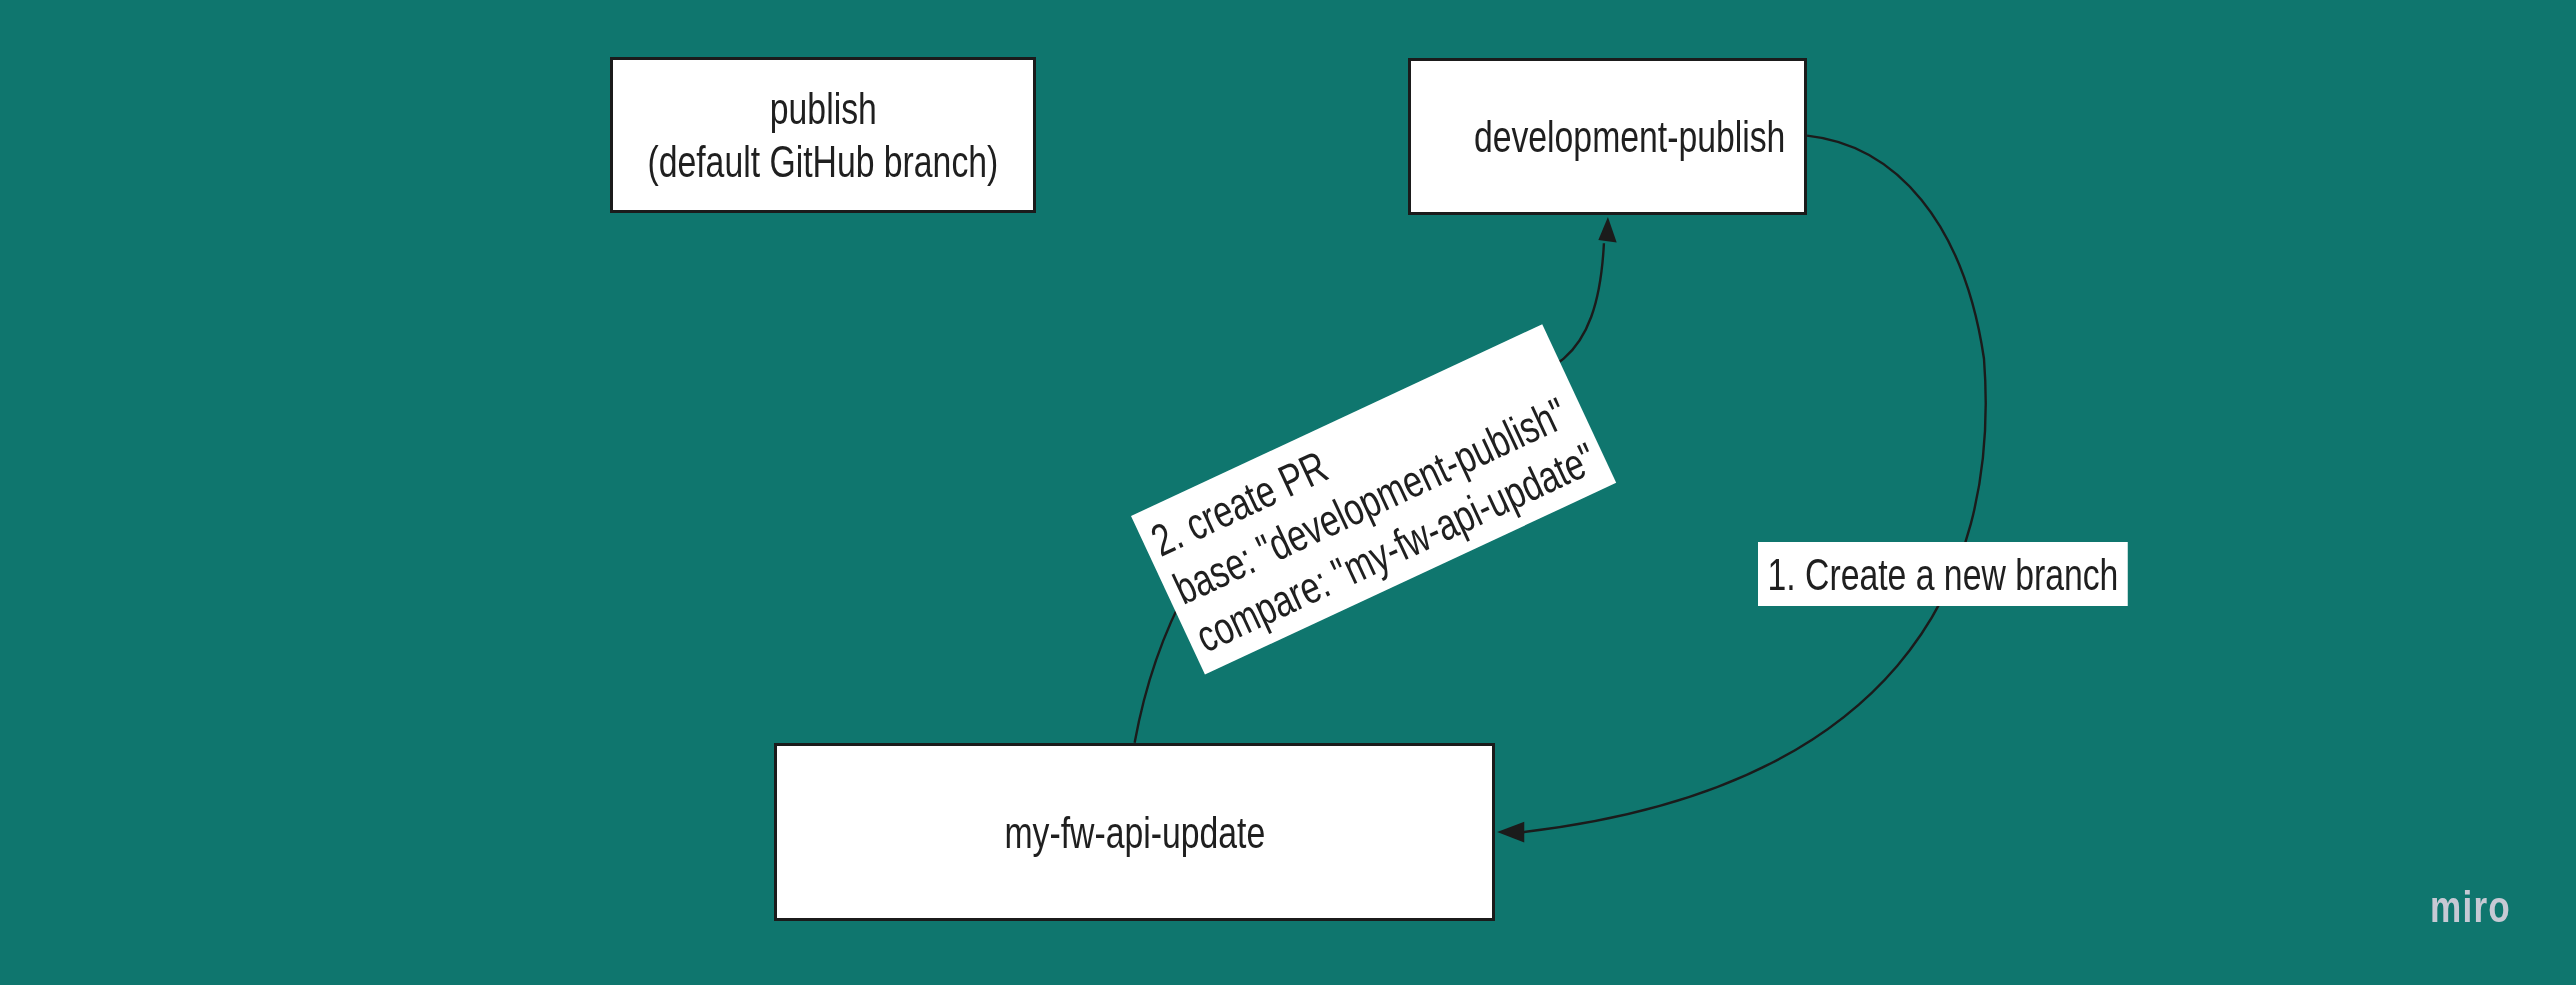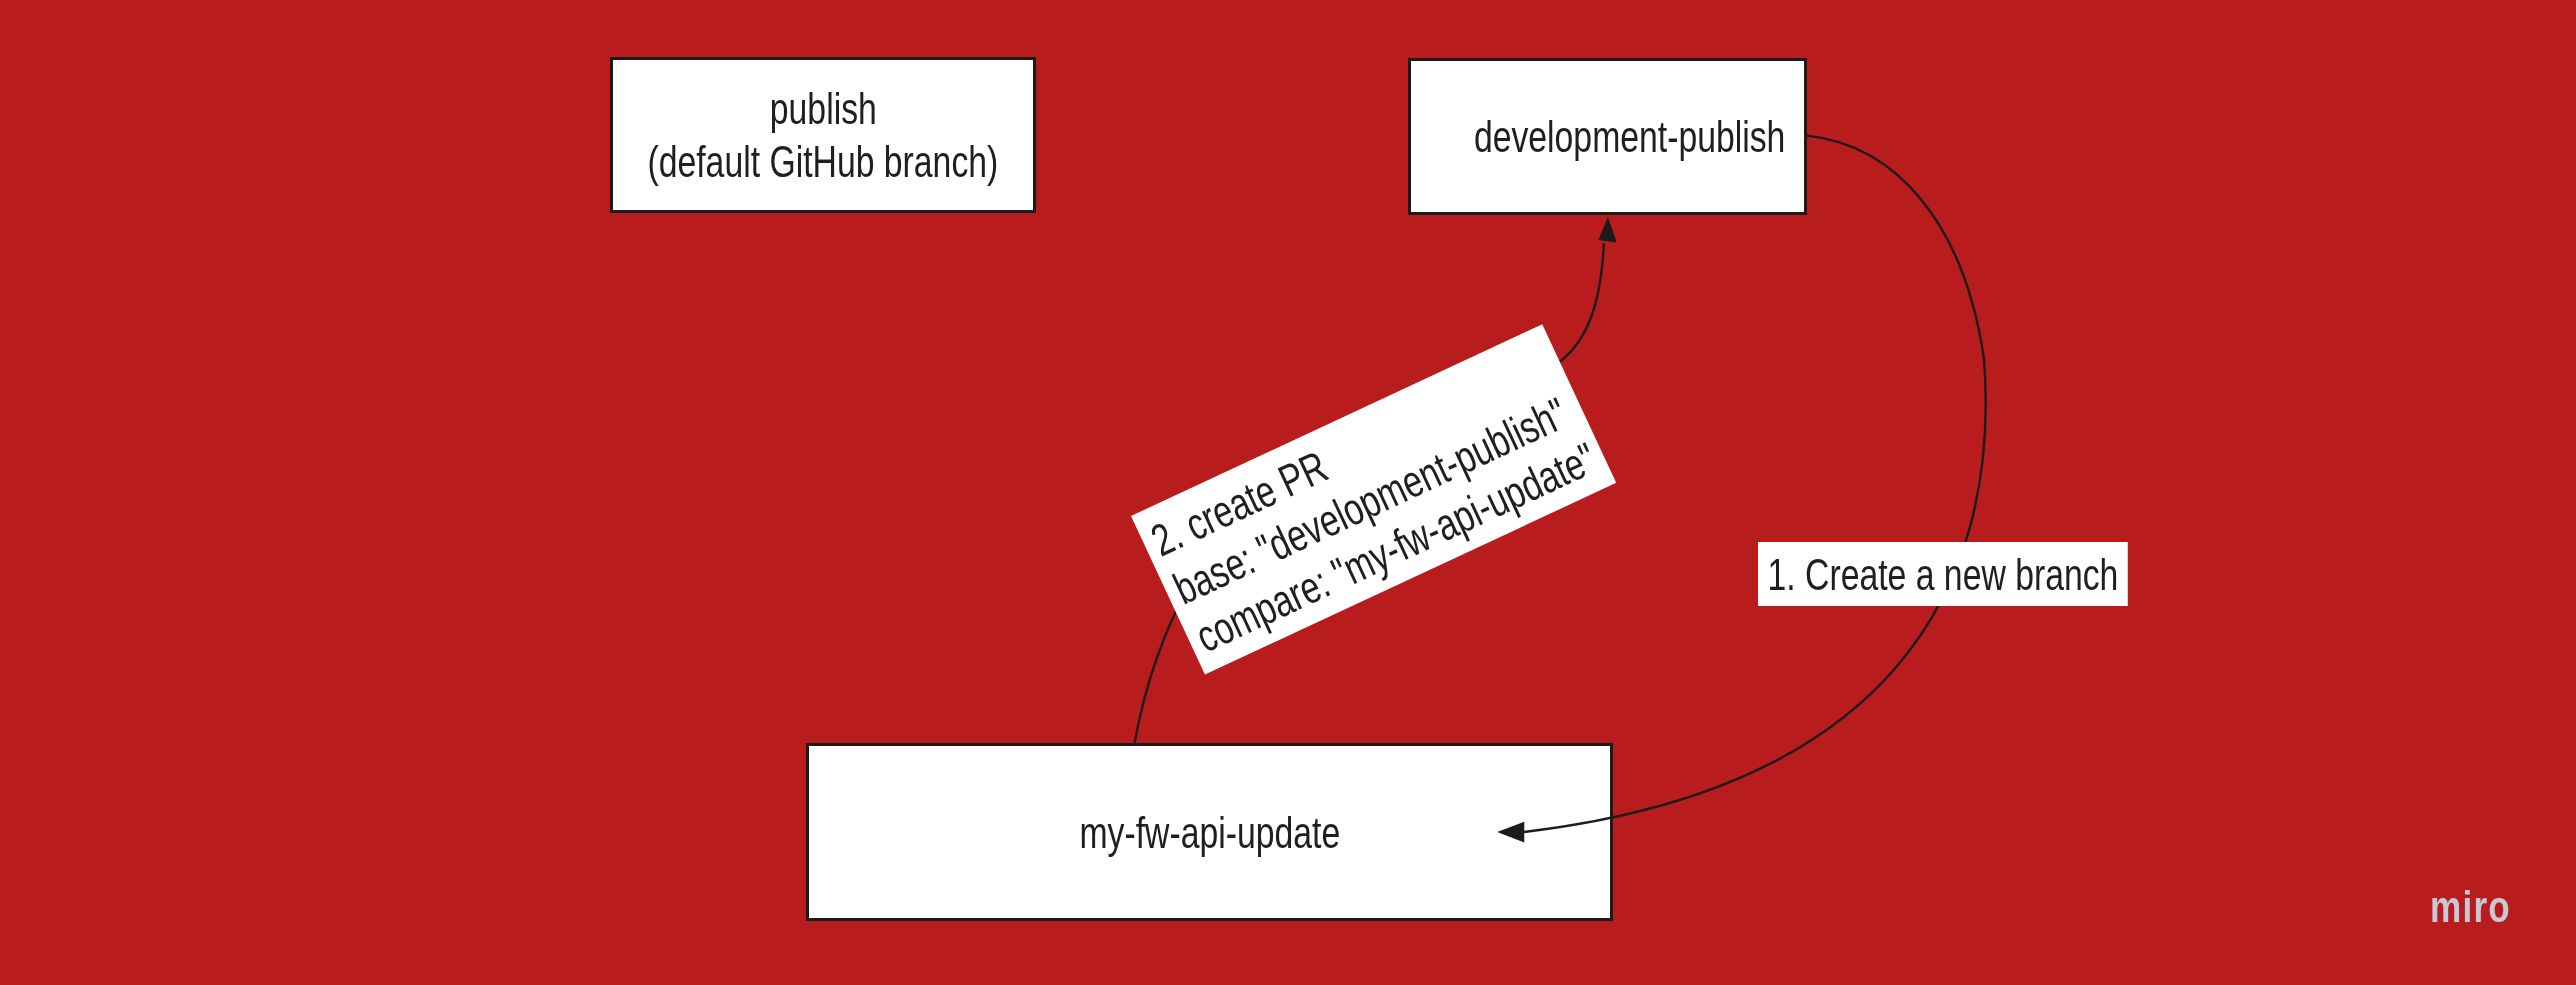--- a/index.html
+++ b/index.html
@@ -1,29 +1,29 @@
 <!DOCTYPE html>
 <html style="font-size:12.7px"><head>
 <meta charset="utf-8">
 <style>
   html,body{margin:0;padding:0;background:#ffffff;}
   body{font-family:"Liberation Sans","DejaVu Sans",sans-serif;}
-  .stage{position:relative;width:2576px;height:986px;background:#b91c1c;overflow:hidden;}
+  .stage{position:relative;width:2576px;height:986px;background:#0f766e;overflow:hidden;}
 
   
   .node{
     position:absolute;box-sizing:border-box;
     border:3.2px solid #1b1b1b;background:#ffffff;color:#1f1f1f;
     display:flex;flex-direction:column;align-items:center;justify-content:center;
     text-align:center;font-size:45px;line-height:53px;
   }
   .node .txt{display:inline-block;transform:scaleX(0.75);transform-origin:center;white-space:nowrap;}
   #node-publish{left:610px;top:57px;width:426px;height:156px;}
   #node-development-publish{left:1408px;top:58px;width:399px;height:157px;padding-left:44px;}
-  #node-my-fw-api-update{left:774px;top:743px;width:807px;height:178px;margin-left:32px;}
+  #node-my-fw-api-update{left:774px;top:743px;width:721px;height:178px;}
 
   
   svg.edges{position:absolute;left:0;top:0;width:2576px;height:986px;z-index:2;}
   svg.edges path{fill:none;stroke:#1b1b1b;stroke-width:3px;}
   svg.edges polygon{fill:#1b1b1b;stroke:none;}
 
   
   .edge-label{
     position:absolute;z-index:3;background:#ffffff;color:#1f1f1f;
     font-size:45px;white-space:nowrap;width:max-content;

